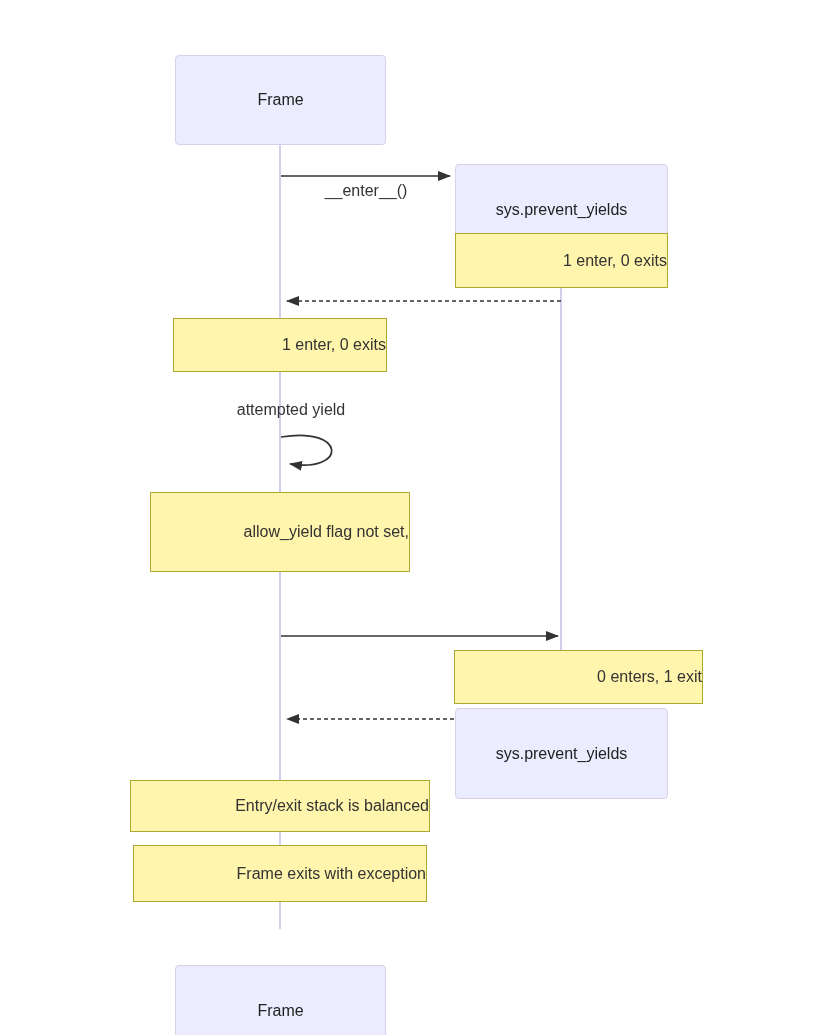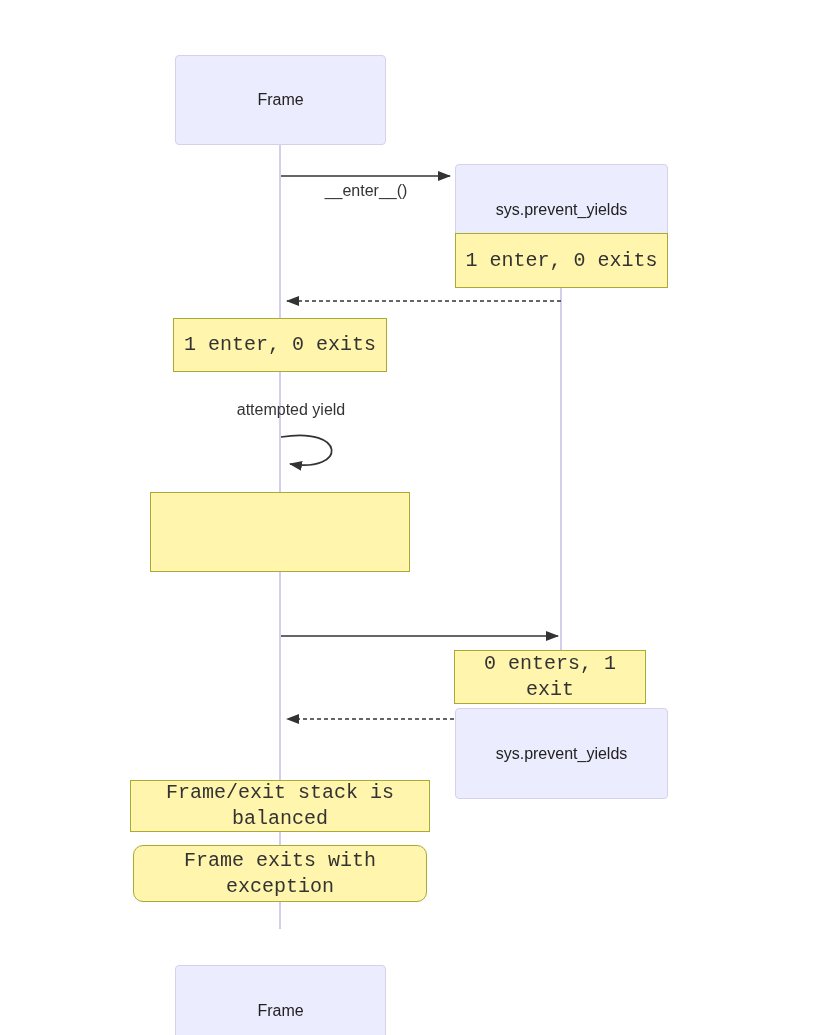--- a/index.html
+++ b/index.html
@@ -39,47 +39,46 @@
     z-index: 1;
     box-sizing: border-box;
     margin-top: 36px;
   }
   .note {
     position: absolute;
     background: var(--note-fill);
     border: 1px solid var(--note-border);
     display: flex;
     flex-direction: column;
-    align-items: center;
+    align-items: flex-end;
     justify-content: center;
-    font-size: 20px;
+    font-size: 16px;
     line-height: 26px;
     color: var(--message-text);
     text-align: center;
     z-index: 2;
     box-sizing: border-box;
-    font-family: Liberation Mono, monospace;
   }
   .msg-label {
     position: absolute;
     font-size: 16px;
     color: var(--message-text);
     text-align: center;
     z-index: 1;
   }
   
   #actor-frame-top    { left: 175px; top: 19px;  width: 211px; height: 90px; }
   #actor-sys-top      { left: 455px; top: 128px; width: 213px; height: 92px; }
   #note-sys-enter     { left: 455px; top: 233px; width: 213px; height: 55px; }
   #note-frame-enter   { left: 173px; top: 318px; width: 214px; height: 54px; }
   #note-runtime       { left: 150px; top: 492px; width: 260px; height: 80px; }
-  #note-sys-exit      { left: 454px; top: 650px; width: 192px; height: 54px; }
+  #note-sys-exit      { left: 454px; top: 650px; width: 249px; height: 54px; }
   #actor-sys-bottom   { left: 455px; top: 672px; width: 213px; height: 91px; }
   #note-balanced      { left: 130px; top: 780px; width: 300px; height: 52px; }
-  #note-exception     { left: 133px; top: 845px; width: 294px; height: 57px; border-radius: 10px; }
+  #note-exception     { left: 133px; top: 845px; width: 294px; height: 57px; }
   #actor-frame-bottom { left: 175px; top: 929px; width: 211px; height: 91px; }
   #label-enter        { left: 281px; top: 151px; width: 170px; margin-top: 31px; }
   #label-self         { left: 191px; top: 401px; width: 200px; }
   #label-exit         { left: 281px; top: 603px; width: 278px; }
 </style>
 </head>
 <body>
 
 <div id="canvas">
 
@@ -118,33 +117,34 @@
     <span>1 enter, 0 exits</span>
   </div>
 
   <div class="note" id="note-frame-enter">
     <span>1 enter, 0 exits</span>
   </div>
 
   <div class="msg-label" id="label-self">attempted yield</div>
 
   <div class="note" id="note-runtime">
+    <span>allow_yield flag not set,</span>
   </div>
 
 
   <div class="actor" id="actor-sys-bottom">
     <span>sys.prevent_yields</span>
   </div>
 
   <div class="note" id="note-sys-exit">
     <span>0 enters, 1 exit</span>
   </div>
 
   <div class="note" id="note-balanced">
-    <span>Frame/exit stack is balanced</span>
+    <span>Entry/exit stack is balanced</span>
   </div>
 
   <div class="note" id="note-exception">
     <span>Frame exits with exception</span>
   </div>
 
   <div class="actor" id="actor-frame-bottom">
     <span>Frame</span>
   </div>
 

